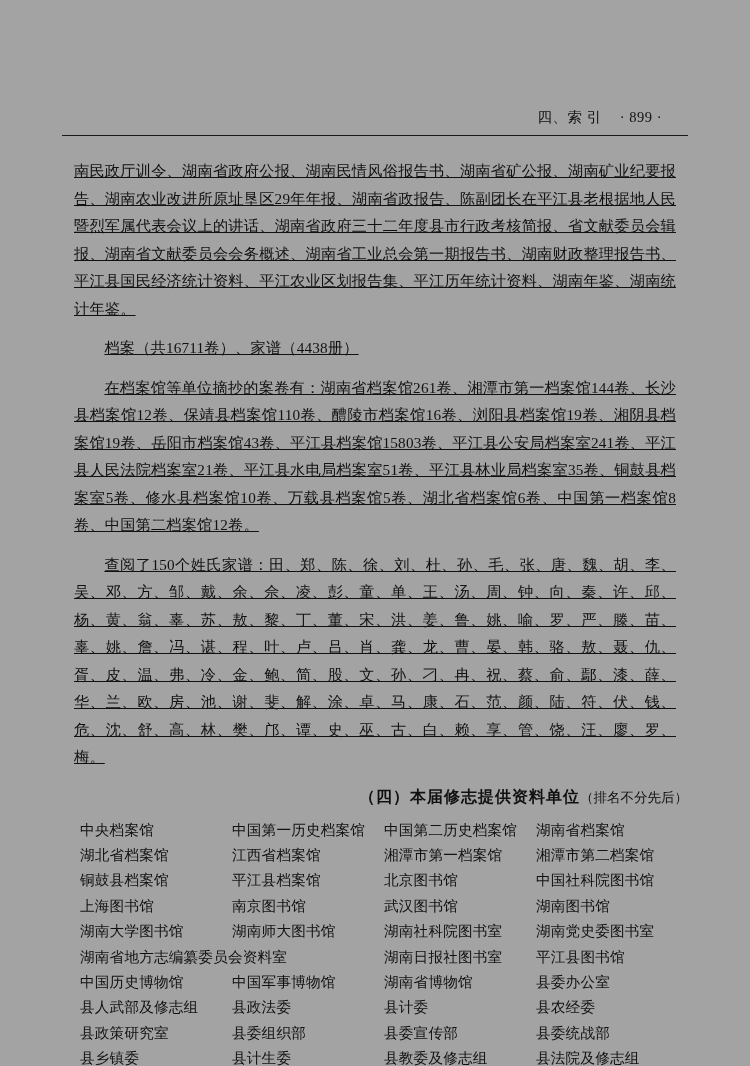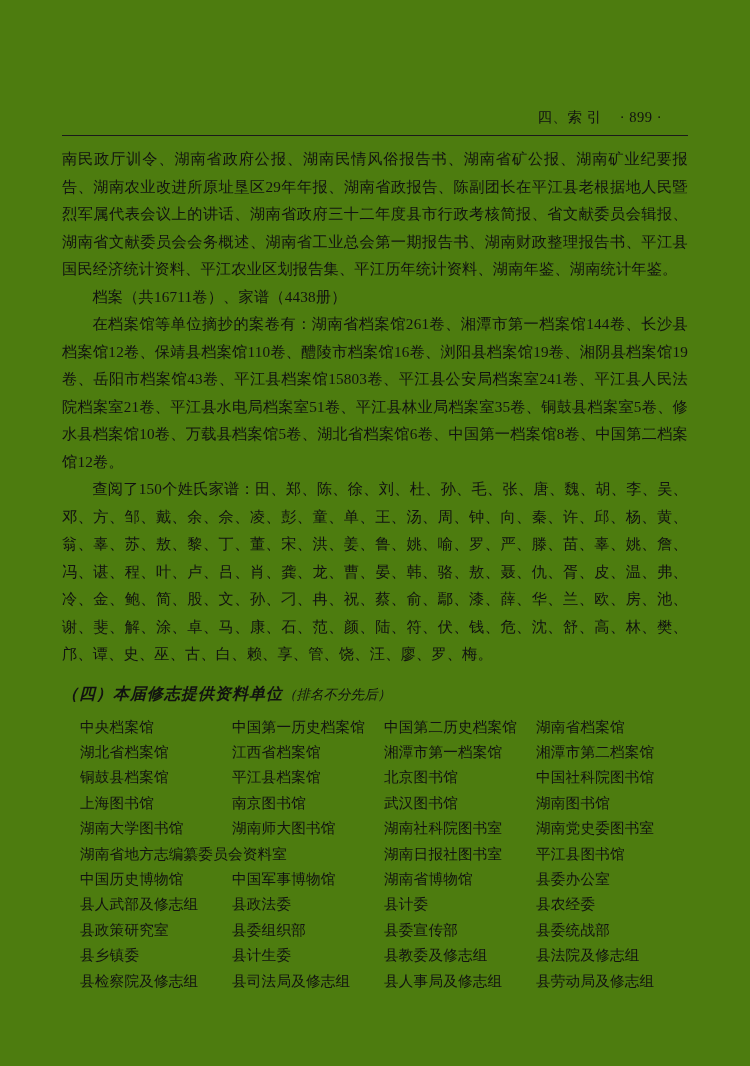--- a/index.html
+++ b/index.html
@@ -13,21 +13,21 @@
     font-family: "Liberation Serif", "DejaVu Serif", serif;
     color: #111;
     position: relative;
     overflow: hidden;
   }
   .page {
     position: absolute;
     left: 0; top: 0;
     width: 750px;
     height: 1066px;
-    background: #4d7c0f;
+    background: #a3a3a3;
   }
   
   .header {
     position: absolute;
     right: 88px;
     top: 108px;
     font-size: 14.5px;
     letter-spacing: 0.5px;
     white-space: nowrap;
   }
@@ -44,36 +44,36 @@
   }
 
   .body {
     position: absolute;
     left: 62px;
     top: 145px;
     width: 626px;
   }
 
   p.para {
-    margin: 0;
+    margin: 12px;
     font-size: 15.2px;
     line-height: 27.5px;
     text-align: justify;
     text-justify: inter-character;
     letter-spacing: 0.2px;
+    text-decoration: underline;
   }
   p.indent { text-indent: 2em; }
 
   .sub-title {
     margin: 16px 0 10px 0;
-    text-align: left;
+    text-align: right;
     font-size: 16px;
     font-weight: bold;
     letter-spacing: 1px;
-    font-style: italic;
   }
   .sub-title .note {
     font-weight: normal;
     font-size: 13.5px;
     letter-spacing: 0;
   }
 
   table.units {
     border-collapse: collapse;
     width: 600px;

